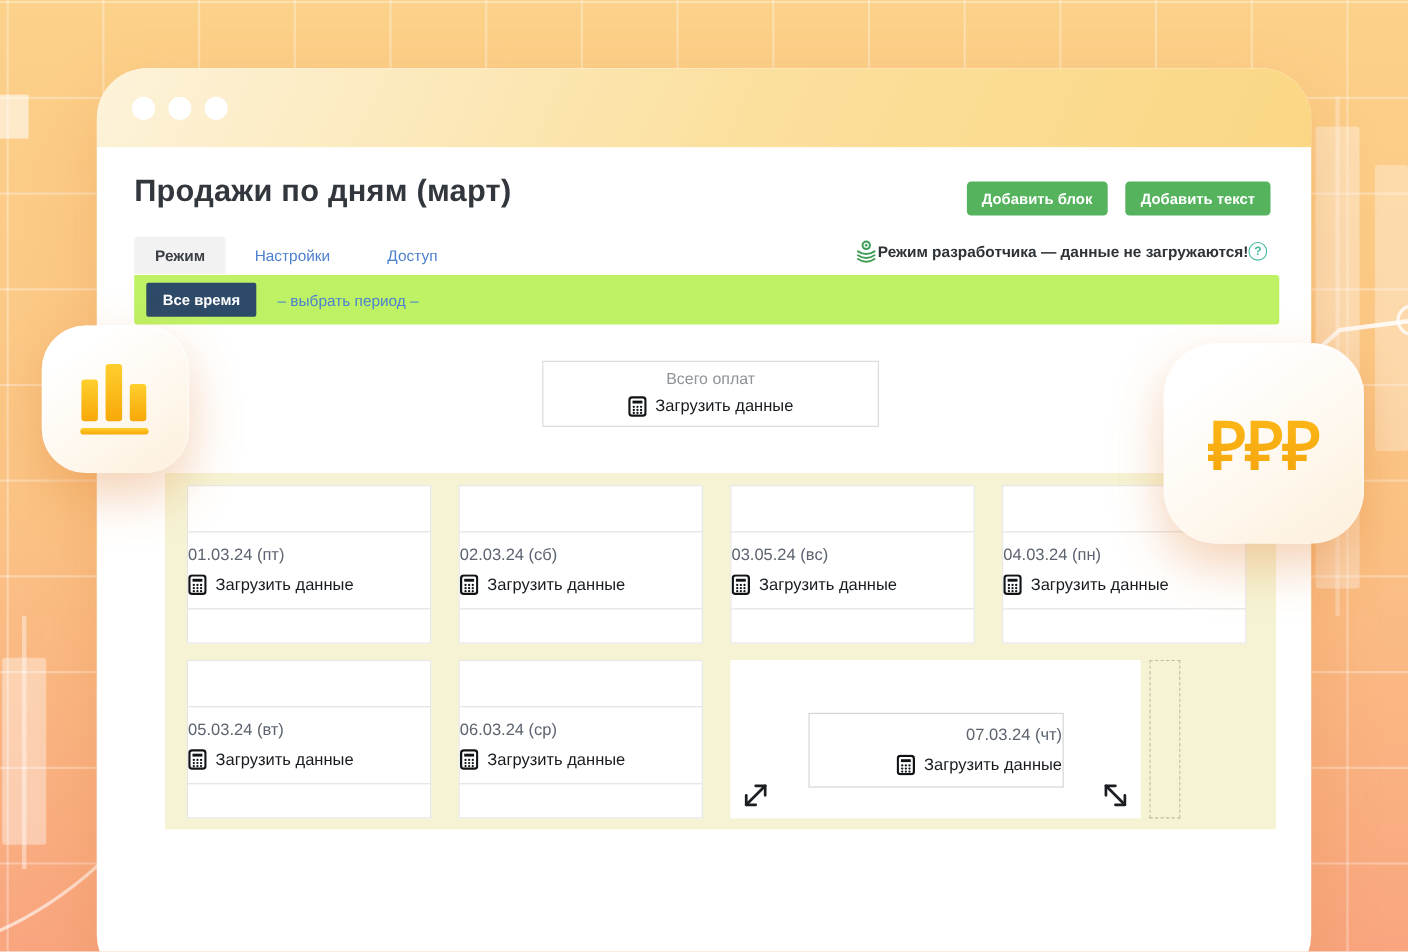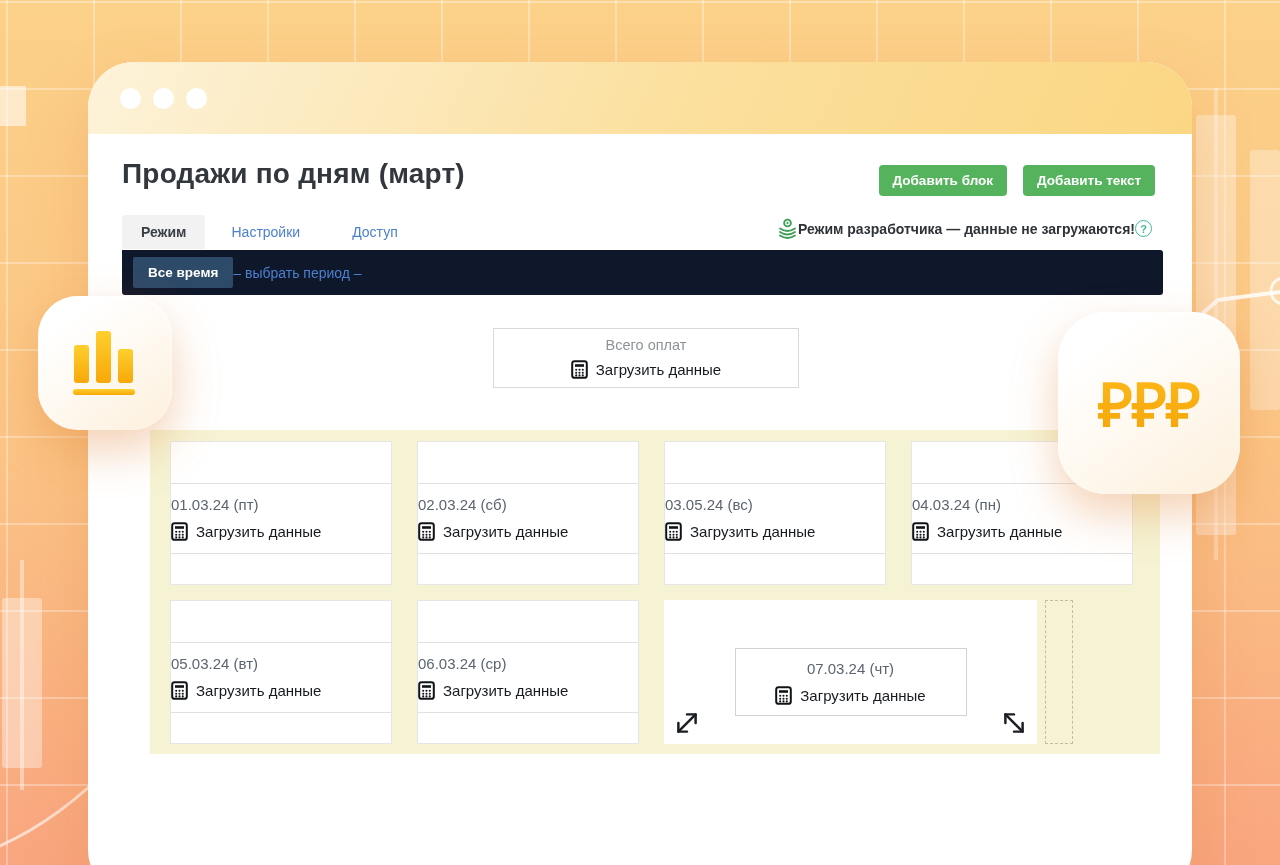--- a/index.html
+++ b/index.html
@@ -51,28 +51,28 @@
   .dev-notice .txt { font-size:14px; font-weight:700; color:#2e3338; }
   .q-circle {
     width:17px; height:17px; border-radius:50%; border:1.6px solid #43b79e;
     color:#43b79e; font-size:11px; font-weight:700; display:flex;
     align-items:center; justify-content:center; cursor:pointer;
   }
 
   
   .filter-bar {
     position:absolute; left:34px; top:116px; width:1041px; height:45px;
-    background:#0f172a; border-radius:0 3px 3px 3px; display:flex; align-items:center;
+    background:#bef264; border-radius:0 3px 3px 3px; display:flex; align-items:center;
   }
   .btn-alltime {
     margin-left:11px; background:#2d4a68; color:#ffffff; border:none; border-radius:2px;
     font-size:13.5px; font-weight:600; padding:8px 15px; cursor:pointer;
     font-family:"Liberation Sans", sans-serif;
   }
-  .link-period { color:#4d80cf; font-size:14px; cursor:pointer; }
+  .link-period { margin-left:19px; color:#4d80cf; font-size:14px; cursor:pointer; }
 
   
   .total-box {
     position:absolute; left:405px; top:194px; width:306px; height:60px;
     background:#ffffff; border:1px solid #d9d9d9;
     display:flex; flex-direction:column; align-items:center; justify-content:center; gap:7px;
   }
   .total-box .t { font-size:14.5px; color:#8e9398; }
   .load-row { display:flex; align-items:center; gap:8px; cursor:pointer; }
   .load-row .lbl { font-size:15px; color:#171b1f; }
@@ -92,21 +92,21 @@
     height:70px; border-bottom:1px solid #e0e0e0;
     display:flex; flex-direction:column; justify-content:center; gap:9px;
   }
   .card .sec-bot { flex:1; }
   .card-date { font-size:15px; color:#5c6470; }
 
   .card-wide { position:relative; width:373px; height:144px; background:#ffffff; }
   .inner-box {
     position:absolute; left:50%; top:48px; transform:translateX(-50%);
     width:232px; height:68px; background:#ffffff; border:1px solid #d2d2d2;
-    display:flex; flex-direction:column; align-items:center; justify-content:center; gap:9px;
+    display:flex; flex-direction:column; align-items:flex-end; justify-content:center; gap:9px;
   }
   .resize-handle { position:absolute; bottom:7px; width:28px; height:28px; cursor:pointer; }
   .resize-handle.sw { left:9px; }
   .resize-handle.se { right:9px; }
 
   .drop-placeholder {
     width:28px; height:144px; margin-left:-17px;
     border:1px dashed #c2bda1;
   }
 

